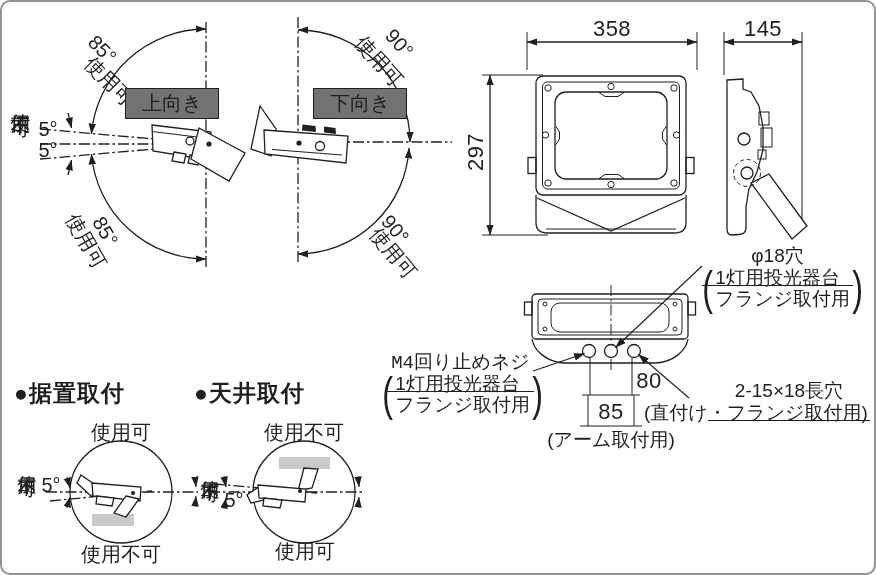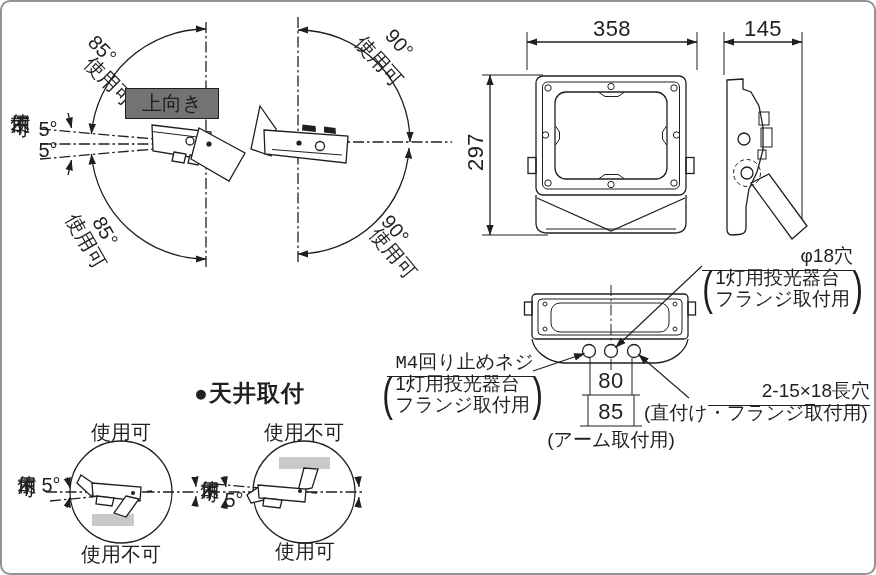--- a/index.html
+++ b/index.html
@@ -10,21 +10,21 @@
   }
   #art{position:absolute;left:0;top:0;}
   .lbl{position:absolute;white-space:nowrap;color:#1f1f1f;}
   .c{text-align:center;}
   .f19{font-size:19px;}
   .f20{font-size:20px;}
   .f22{font-size:22px;letter-spacing:.5px;}
   .boxed{border:1.6px solid #1f1f1f;padding:1px 16px;font-size:20px;background:#737373;}
   .vtext{writing-mode:vertical-rl;text-orientation:upright;letter-spacing:2px;font-size:20px;line-height:1;}
   .vtext.sm{font-size:19px;}
-  .underlined{border-bottom:1.4px solid #1f1f1f;text-align:right;padding-bottom:1px;}
+  .underlined{border-bottom:1.4px solid #1f1f1f;text-align:center;padding-bottom:16px;}
   .paren-block{display:flex;align-items:center;}
   .big-paren{font-size:46px;font-weight:400;transform:scaleX(.7);line-height:.85;}
   .plines{display:flex;flex-direction:column;text-align:left;font-size:19px;line-height:1.12;}
   .heading{font-size:23px;font-weight:bold;letter-spacing:1px;}
 </style>
 </head>
 <body>
 
 <div id="stage">
 
@@ -189,25 +189,26 @@
   <div class="lbl f20 c" style="left:54px;top:226px;width:60px;transform:rotate(60deg);">使用可</div>
   <div class="lbl vtext" style="left:9px;top:96px;">使用不可</div>
   <div class="lbl f20 c" style="left:33px;top:116px;width:26px;">5°</div>
   <div class="lbl f20 c" style="left:33px;top:137px;width:26px;">5°</div>
   <div class="lbl boxed" style="left:123px;top:86px;">上向き</div>
 
   <div class="lbl f20 c" style="left:375px;top:30px;width:44px;transform:rotate(48deg);">90°</div>
   <div class="lbl f20 c" style="left:347px;top:46px;width:60px;transform:rotate(48deg);">使用可</div>
   <div class="lbl f20 c" style="left:371px;top:216px;width:44px;transform:rotate(50deg);">90°</div>
   <div class="lbl f20 c" style="left:361px;top:238px;width:60px;transform:rotate(50deg);">使用可</div>
+  <div class="lbl boxed" style="left:311px;top:86px;">下向き</div>
 
   <div class="lbl f22 c" style="left:575px;top:14px;width:70px;">358</div>
   <div class="lbl f22 c" style="left:726px;top:14px;width:70px;">145</div>
   <div class="lbl f22 c" style="left:439px;top:139px;width:66px;height:22px;transform:rotate(-90deg);">297</div>
-  <div class="lbl f22 c" style="left:588px;top:366px;width:42px;">80</div>
+  <div class="lbl f22 c" style="left:588px;top:366px;width:42px;padding-left:38px;">80</div>
   <div class="lbl f22 c" style="left:586px;top:397px;width:46px;">85</div>
 
   <div class="lbl f19 underlined" style="left:700px;top:241px;width:151px;">φ18穴</div>
   <div class="lbl paren-block" style="left:698px;top:265px;">
     <span class="big-paren">(</span>
     <span class="plines">
       <span>1灯用投光器台</span>
       <span>フランジ取付用</span>
     </span>
     <span class="big-paren">)</span>
@@ -220,20 +221,21 @@
       <span>1灯用投光器台</span>
       <span>フランジ取付用</span>
     </span>
     <span class="big-paren">)</span>
   </div>
 
   <div class="lbl f19 underlined" style="left:706px;top:376px;width:162px;">2-15×18長穴</div>
   <div class="lbl f19 c" style="left:642px;top:398px;width:216px;">(直付け・フランジ取付用)</div>
   <div class="lbl f19 c" style="left:534px;top:425px;width:150px;">(アーム取付用)</div>
 
+  <div class="lbl heading" style="left:12px;top:376px;">●据置取付</div>
   <div class="lbl f20 c" style="left:87px;top:417px;width:64px;">使用可</div>
   <div class="lbl f20 c" style="left:78px;top:539px;width:82px;">使用不可</div>
   <div class="lbl vtext sm" style="left:16px;top:458px;">使用不可</div>
   <div class="lbl f20 c" style="left:36px;top:472px;width:26px;">5°</div>
 
   <div class="lbl heading" style="left:192px;top:376px;">●天井取付</div>
   <div class="lbl f20 c" style="left:261px;top:417px;width:82px;">使用不可</div>
   <div class="lbl f20 c" style="left:271px;top:536px;width:64px;">使用可</div>
   <div class="lbl vtext sm" style="left:199px;top:463px;">使用不可</div>
   <div class="lbl f20 c" style="left:219px;top:487px;width:26px;">5°</div>

